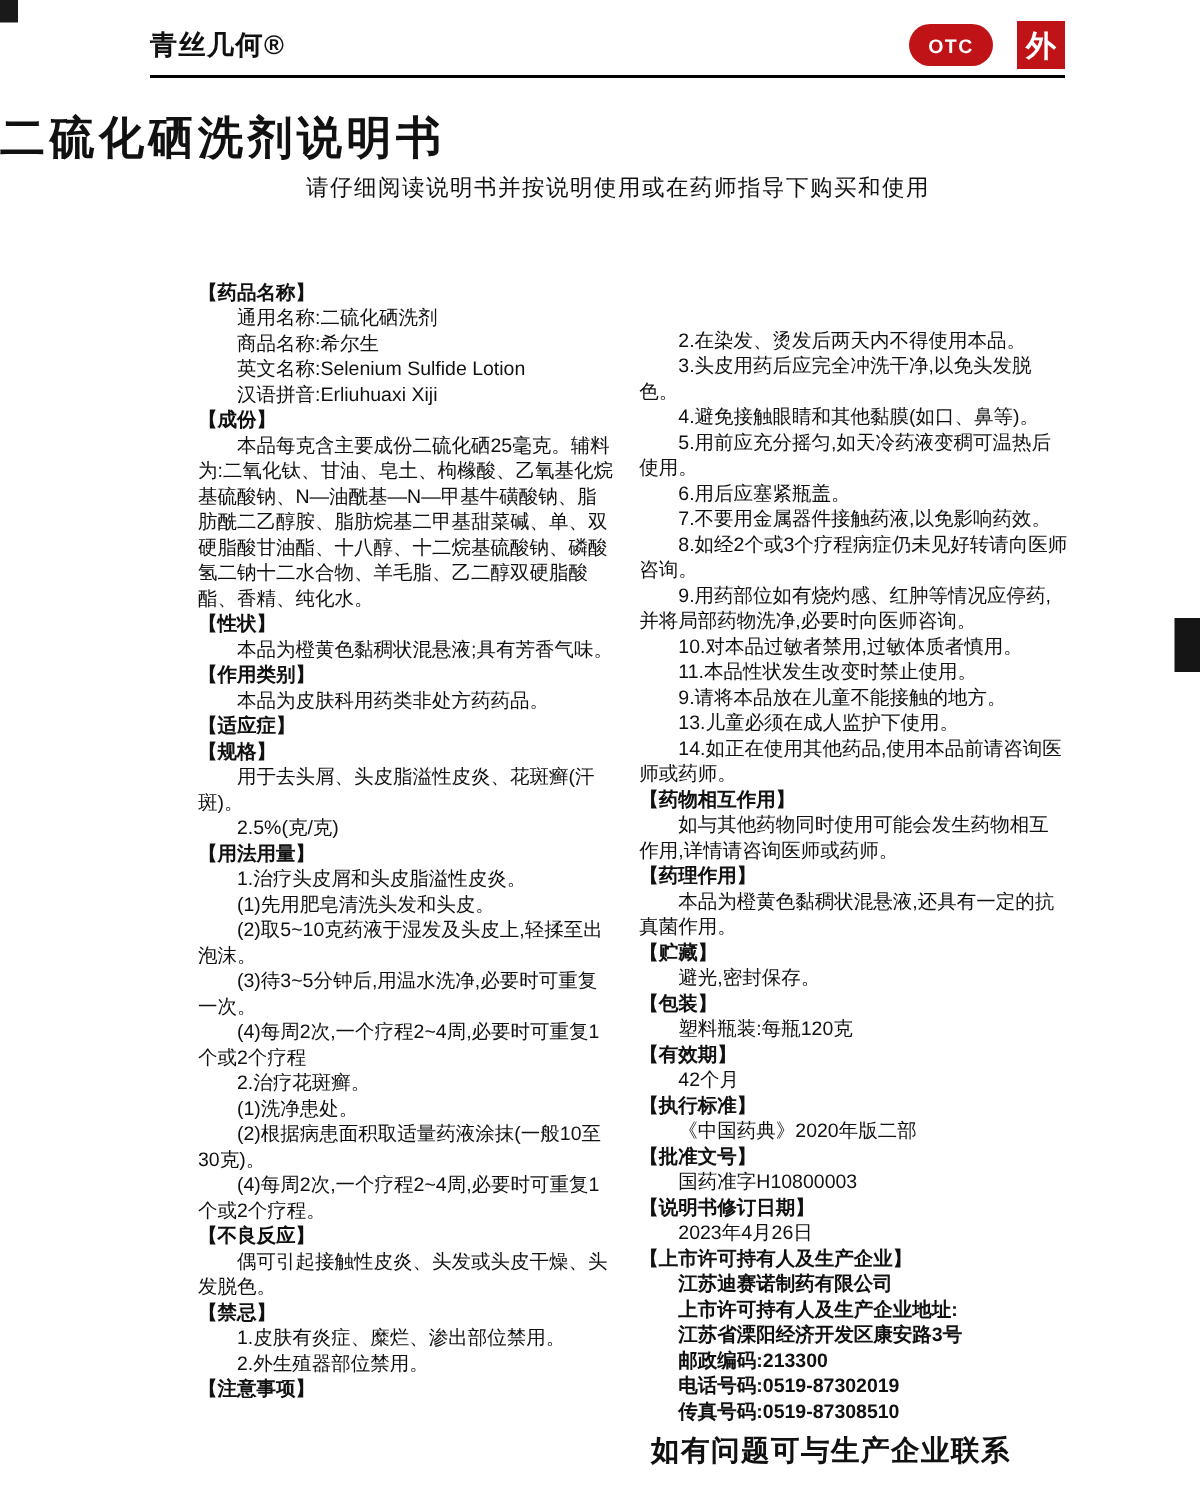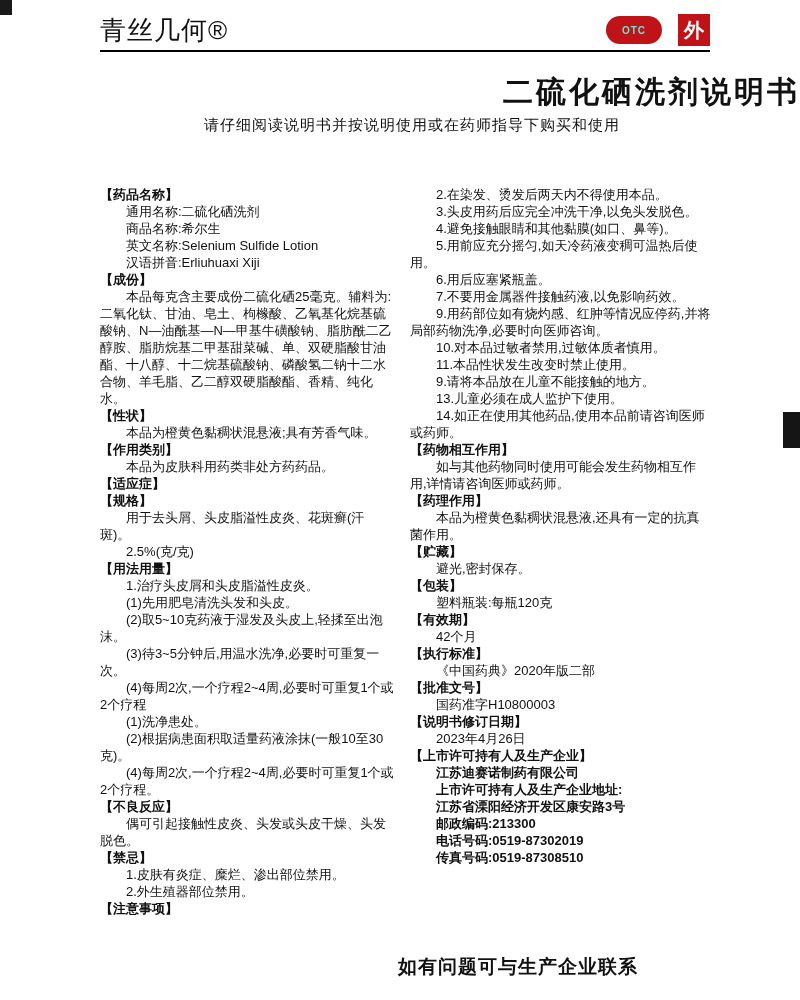--- a/index.html
+++ b/index.html
@@ -6,44 +6,44 @@
   .page{
     position:relative;width:800px;height:1000px;margin:0 auto;
     background:#ffffff;overflow:hidden;color:#111;
     font-family:"Liberation Sans","DejaVu Sans",sans-serif;
   }
   .corner-mark{position:absolute;left:0;top:0;width:12px;height:15px;background:#1a1a1a;}
   .edge-tab{position:absolute;right:0;top:412px;width:17px;height:36px;background:#151515;}
 
   .header{position:absolute;left:100px;top:12px;width:610px;height:36px;
     display:flex;align-items:center;justify-content:space-between;}
-  .brand{font-size:26px;font-weight:400;letter-spacing:1px;}
+  .brand{font-size:18px;font-weight:700;letter-spacing:1px;}
   .badges{display:flex;align-items:center;gap:16px;}
-  .otc{background:#c01318;color:#5eead4;font-weight:700;font-size:10px;
+  .otc{background:#c01318;color:#ffffff;font-weight:700;font-size:13px;
     width:56px;height:28px;border-radius:14px;display:flex;align-items:center;justify-content:center;
     letter-spacing:1px;}
   .wai{background:#c01318;color:#fff;font-weight:700;font-size:20px;
     width:32px;height:32px;display:flex;align-items:center;justify-content:center;}
   .divider{position:absolute;left:100px;top:50px;width:610px;height:2px;background:#000;}
 
-  .title{position:absolute;left:0;top:72px;width:800px;text-align:right;
+  .title{position:absolute;left:0;top:72px;width:800px;text-align:left;
     font-size:30px;font-weight:700;letter-spacing:3px;}
   .subtitle{position:absolute;left:0;top:116px;width:800px;text-align:center;
     font-size:15px;font-weight:400;letter-spacing:1px;padding-left:12px;}
 
   .columns{position:absolute;left:100px;top:186px;width:612px;display:flex;gap:16px;}
   .col{font-size:13px;line-height:17px;}
-  .col-left{width:294px;}
-  .col-right{width:302px;}
+  .col-left{width:294px;margin-left:32px;}
+  .col-right{width:302px;margin-top:32px;}
   .ln{margin:0;}
   .h{font-weight:700;}
   .p{text-indent:2em;}
   .b{text-indent:2em;font-weight:700;}
 
-  .footer-note{position:absolute;left:398px;top:954px;width:312px;text-align:left;
+  .footer-note{position:absolute;left:398px;top:954px;width:312px;text-align:center;
     font-size:19px;font-weight:700;letter-spacing:1px;}
 </style>
 </head>
 <body>
 
 <div class="page">
 
   <div class="corner-mark"></div>
   <div class="edge-tab"></div>
 
@@ -75,37 +75,39 @@
         <div class="ln h">【适应症】</div>
         <div class="ln h">【规格】</div>
         <div class="ln p">用于去头屑、头皮脂溢性皮炎、花斑癣(汗斑)。</div>
         <div class="ln p">2.5%(克/克)</div>
         <div class="ln h">【用法用量】</div>
         <div class="ln p">1.治疗头皮屑和头皮脂溢性皮炎。</div>
         <div class="ln p">(1)先用肥皂清洗头发和头皮。</div>
         <div class="ln p">(2)取5~10克药液于湿发及头皮上,轻揉至出泡沫。</div>
         <div class="ln p">(3)待3~5分钟后,用温水洗净,必要时可重复一次。</div>
         <div class="ln p">(4)每周2次,一个疗程2~4周,必要时可重复1个或2个疗程</div>
+        <div class="ln p">2.治疗花斑癣。</div>
         <div class="ln p">(1)洗净患处。</div>
         <div class="ln p">(2)根据病患面积取适量药液涂抹(一般10至30克)。</div>
         <div class="ln p">(4)每周2次,一个疗程2~4周,必要时可重复1个或2个疗程。</div>
         <div class="ln h">【不良反应】</div>
         <div class="ln p">偶可引起接触性皮炎、头发或头皮干燥、头发脱色。</div>
         <div class="ln h">【禁忌】</div>
         <div class="ln p">1.皮肤有炎症、糜烂、渗出部位禁用。</div>
         <div class="ln p">2.外生殖器部位禁用。</div>
         <div class="ln h">【注意事项】</div>
       </div>
     <div class="col col-right" id="col-right">
         <div class="ln p">2.在染发、烫发后两天内不得使用本品。</div>
         <div class="ln p">3.头皮用药后应完全冲洗干净,以免头发脱色。</div>
         <div class="ln p">4.避免接触眼睛和其他黏膜(如口、鼻等)。</div>
         <div class="ln p">5.用前应充分摇匀,如天冷药液变稠可温热后使用。</div>
         <div class="ln p">6.用后应塞紧瓶盖。</div>
         <div class="ln p">7.不要用金属器件接触药液,以免影响药效。</div>
+        <div class="ln p">8.如经2个或3个疗程病症仍未见好转请向医师咨询。</div>
         <div class="ln p">9.用药部位如有烧灼感、红肿等情况应停药,并将局部药物洗净,必要时向医师咨询。</div>
         <div class="ln p">10.对本品过敏者禁用,过敏体质者慎用。</div>
         <div class="ln p">11.本品性状发生改变时禁止使用。</div>
         <div class="ln p">9.请将本品放在儿童不能接触的地方。</div>
         <div class="ln p">13.儿童必须在成人监护下使用。</div>
         <div class="ln p">14.如正在使用其他药品,使用本品前请咨询医师或药师。</div>
         <div class="ln h">【药物相互作用】</div>
         <div class="ln p">如与其他药物同时使用可能会发生药物相互作用,详情请咨询医师或药师。</div>
         <div class="ln h">【药理作用】</div>
         <div class="ln p">本品为橙黄色黏稠状混悬液,还具有一定的抗真菌作用。</div>

